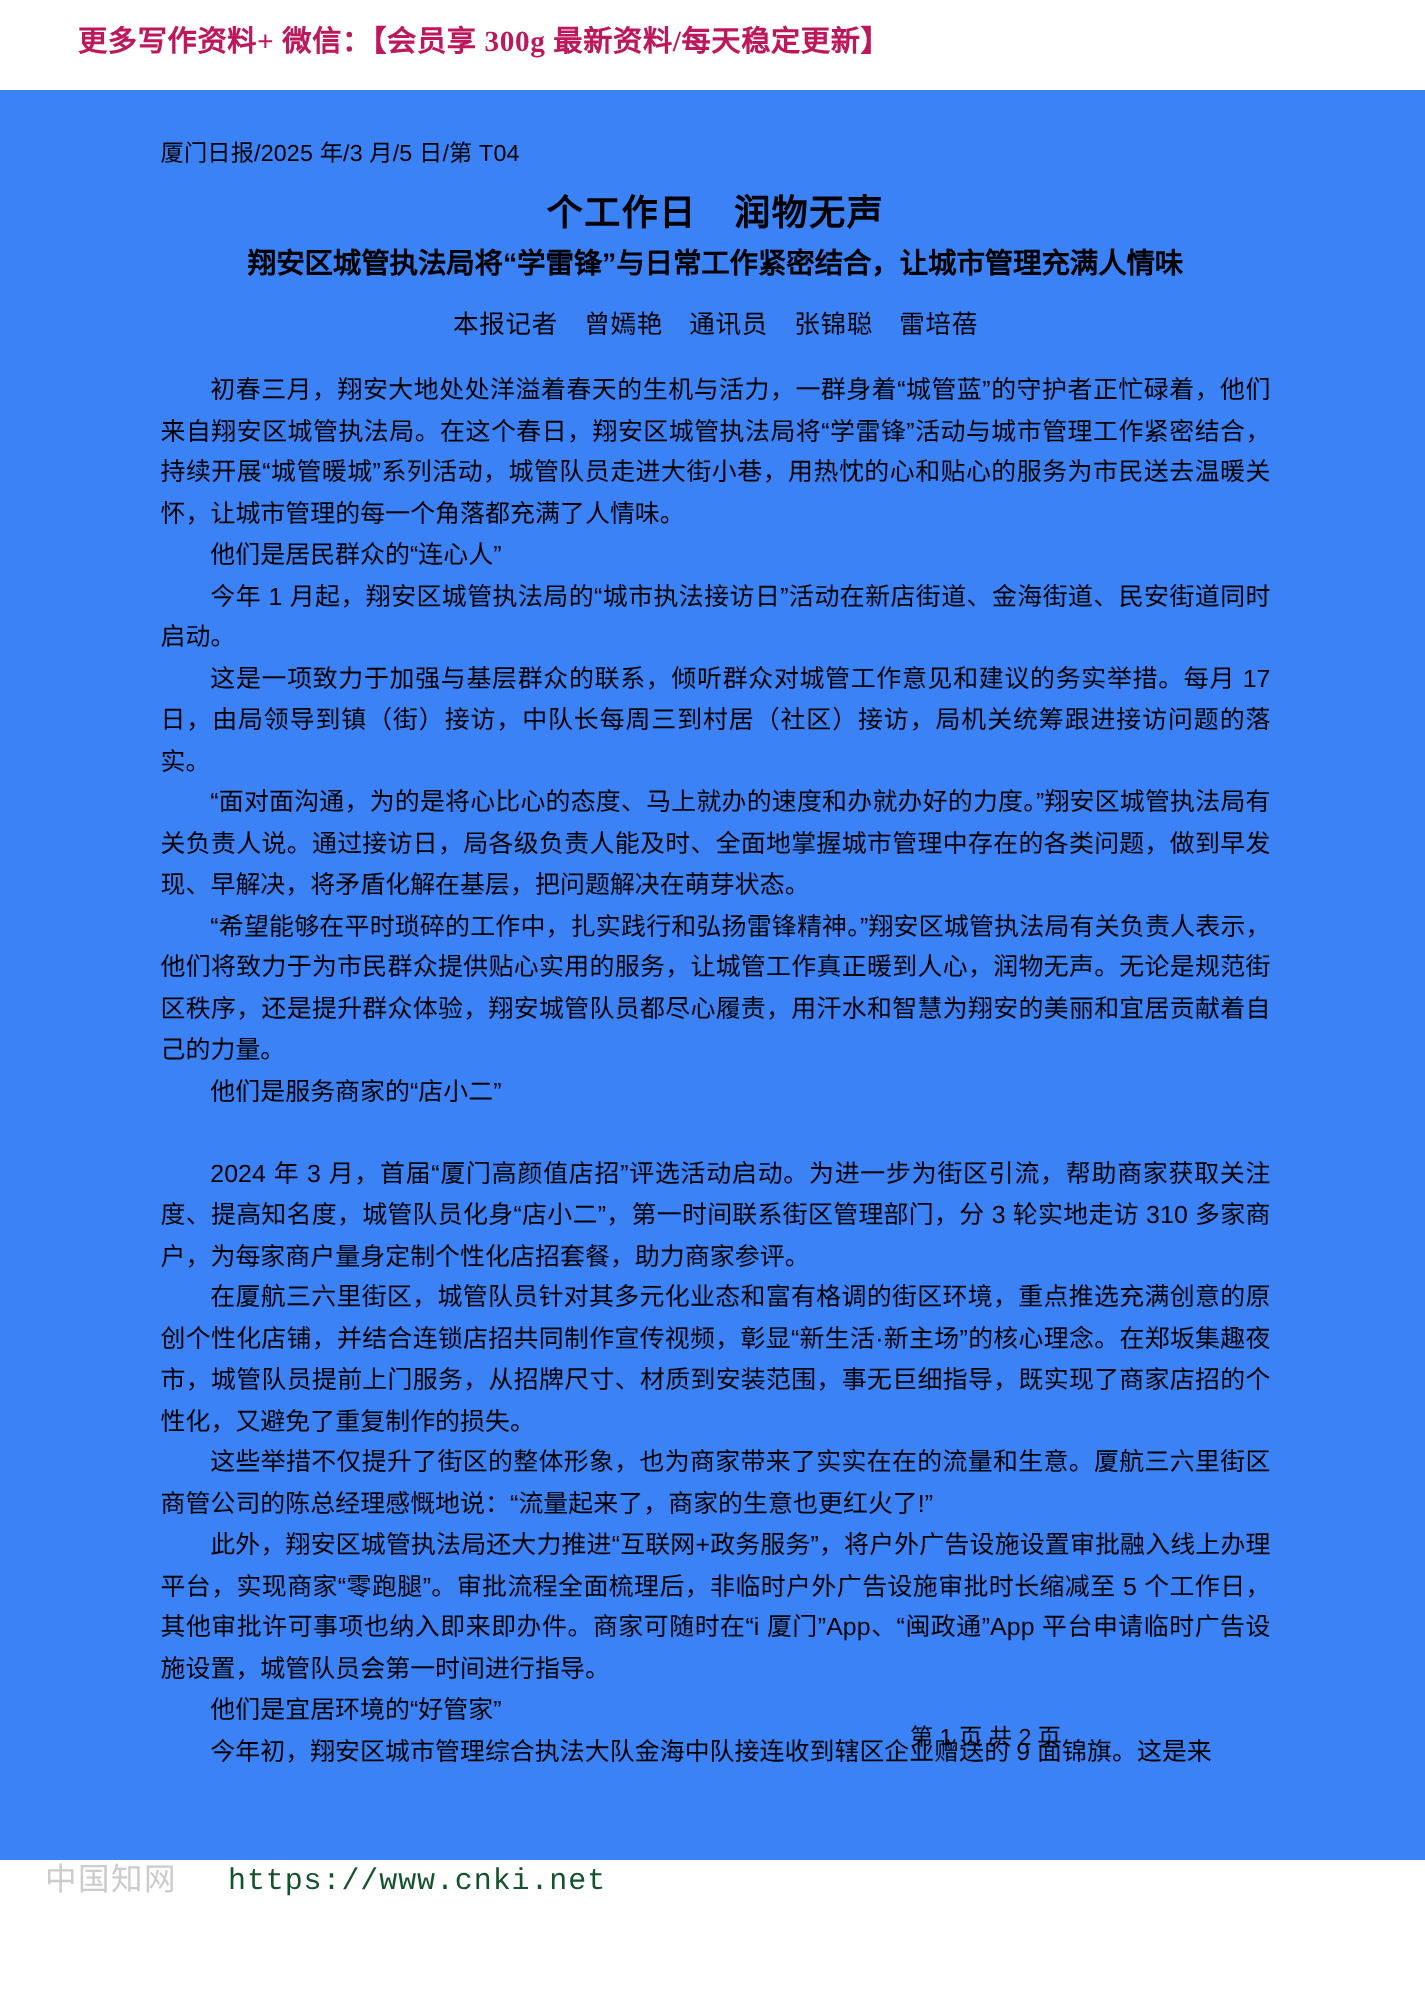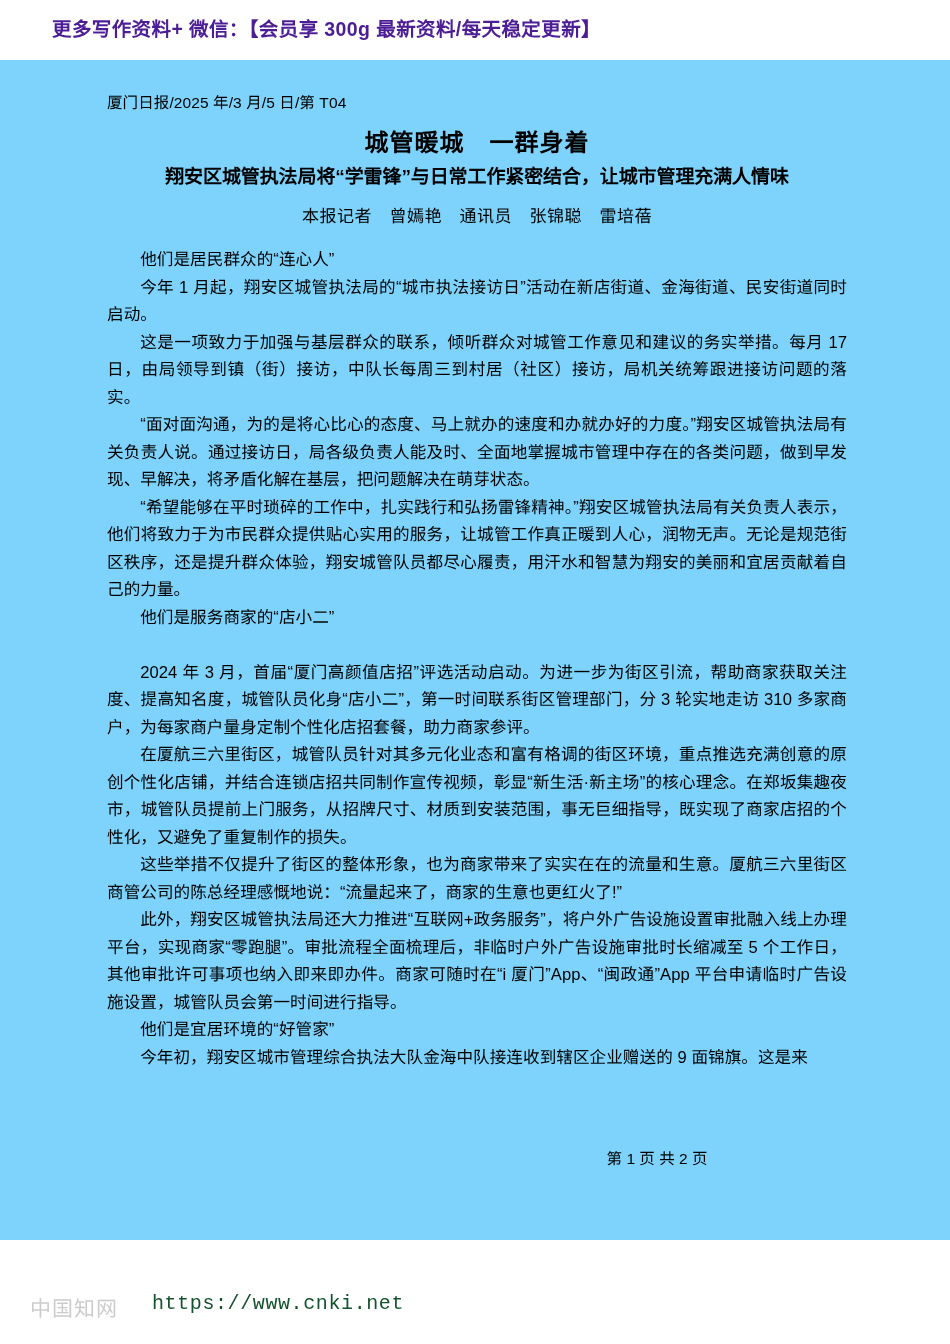--- a/index.html
+++ b/index.html
@@ -31,21 +31,21 @@
     line-height: 30px;
   }
 
   
   .page-sheet {
     position: absolute;
     top: 60px;
     left: 0;
     width: 950px;
     height: 1180px;
-    background: #7dd3fc;
+    background: #3b82f6;
   }
 
   .doc-body {
     position: absolute;
     top: 32px;
     left: 107px;
     width: 740px;
   }
 
   
@@ -114,59 +114,60 @@
   }
   .page-footer .inner {
     display: inline-block;
     margin-left: 560px;
   }
 
   
   .cnki-watermark {
     position: absolute;
     left: 30px;
-    top: 1292px;
+    top: 1236px;
     display: flex;
-    align-items: flex-start;
+    align-items: flex-end;
     color: #c9c9c9;
   }
   .cnki-logo {
     font-size: 21px;
     letter-spacing: 1px;
     font-family: "Liberation Serif", "DejaVu Serif", serif;
     color: #cccccc;
   }
   .cnki-url {
     margin-left: 34px;
     font-size: 20px;
     letter-spacing: 0.6px;
     font-family: "Liberation Mono", "DejaVu Sans Mono", monospace;
     color: #14532d;
   }
 </style>
 </head>
 <body>
 
-<div class="promo-banner" style="color: #4c1d95;">更多写作资料+ 微信：【会员享 300g 最新资料/每天稳定更新】</div>
+<div class="promo-banner" style="color: #be185d; font-family: Liberation Serif, serif;">更多写作资料+ 微信：【会员享 300g 最新资料/每天稳定更新】</div>
 
 <div class="page-sheet">
 
   <div class="doc-body">
 
     <div class="masthead">
       <div>厦门日报/2025 年/3 月/5 日/第 T04</div>
     </div>
 
-    <div class="headline">城管暖城　一群身着</div>
+    <div class="headline">个工作日　润物无声</div>
 
     <div class="subheadline">翔安区城管执法局将“学雷锋”与日常工作紧密结合，让城市管理充满人情味</div>
 
     <div class="byline">本报记者　曾嫣艳　通讯员　张锦聪　雷培蓓</div>
 
     <div class="article">
+        <p class="para">初春三月，翔安大地处处洋溢着春天的生机与活力，一群身着“城管蓝”的守护者正忙碌着，他们来自翔安区城管执法局。在这个春日，翔安区城管执法局将“学雷锋”活动与城市管理工作紧密结合，持续开展“城管暖城”系列活动，城管队员走进大街小巷，用热忱的心和贴心的服务为市民送去温暖关怀，让城市管理的每一个角落都充满了人情味。</p>
         <p class="para">他们是居民群众的“连心人”</p>
         <p class="para">今年 1 月起，翔安区城管执法局的“城市执法接访日”活动在新店街道、金海街道、民安街道同时启动。</p>
         <p class="para">这是一项致力于加强与基层群众的联系，倾听群众对城管工作意见和建议的务实举措。每月 17 日，由局领导到镇（街）接访，中队长每周三到村居（社区）接访，局机关统筹跟进接访问题的落实。</p>
         <p class="para">“面对面沟通，为的是将心比心的态度、马上就办的速度和办就办好的力度。”翔安区城管执法局有关负责人说。通过接访日，局各级负责人能及时、全面地掌握城市管理中存在的各类问题，做到早发现、早解决，将矛盾化解在基层，把问题解决在萌芽状态。</p>
         <p class="para">“希望能够在平时琐碎的工作中，扎实践行和弘扬雷锋精神。”翔安区城管执法局有关负责人表示，他们将致力于为市民群众提供贴心实用的服务，让城管工作真正暖到人心，润物无声。无论是规范街区秩序，还是提升群众体验，翔安城管队员都尽心履责，用汗水和智慧为翔安的美丽和宜居贡献着自己的力量。</p>
         <p class="para">他们是服务商家的“店小二”</p>
         <p class="para blank"></p>
         <p class="para">2024 年 3 月，首届“厦门高颜值店招”评选活动启动。为进一步为街区引流，帮助商家获取关注度、提高知名度，城管队员化身“店小二”，第一时间联系街区管理部门，分 3 轮实地走访 310 多家商户，为每家商户量身定制个性化店招套餐，助力商家参评。</p>
         <p class="para">在厦航三六里街区，城管队员针对其多元化业态和富有格调的街区环境，重点推选充满创意的原创个性化店铺，并结合连锁店招共同制作宣传视频，彰显“新生活·新主场”的核心理念。在郑坂集趣夜市，城管队员提前上门服务，从招牌尺寸、材质到安装范围，事无巨细指导，既实现了商家店招的个性化，又避免了重复制作的损失。</p>
         <p class="para">这些举措不仅提升了街区的整体形象，也为商家带来了实实在在的流量和生意。厦航三六里街区商管公司的陈总经理感慨地说：“流量起来了，商家的生意也更红火了!”</p>

